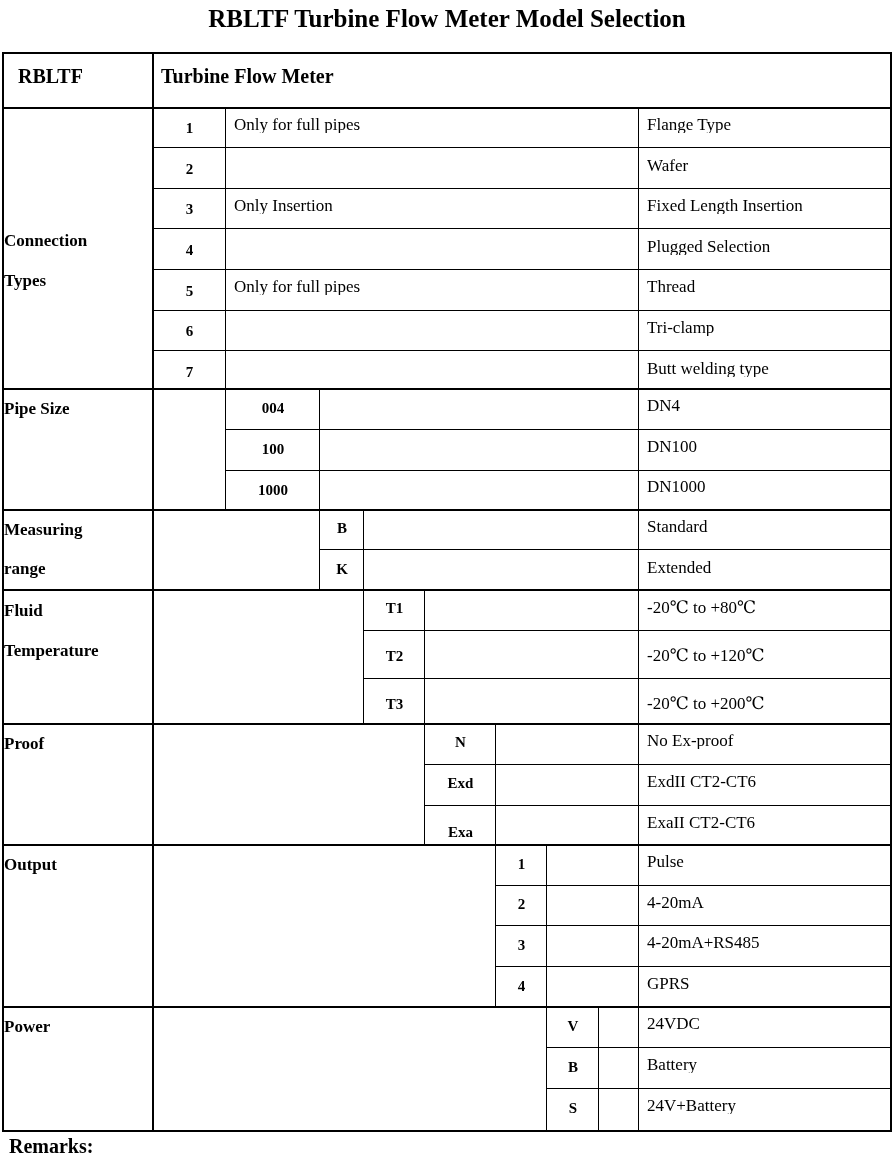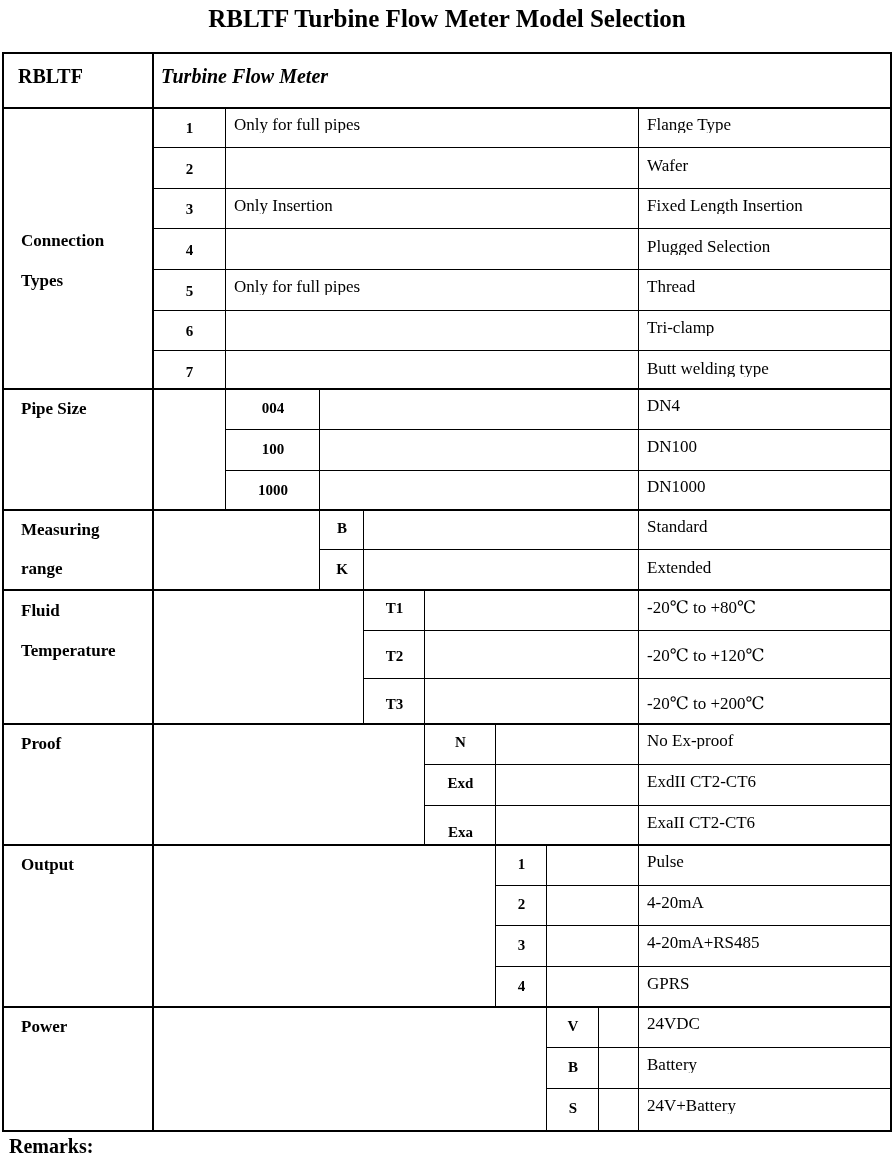--- a/index.html
+++ b/index.html
@@ -54,21 +54,21 @@
     box-sizing: border-box;
     overflow: hidden;
     white-space: pre;
   }
 
   
   .rowlabel {
     font-weight: bold;
     font-size: 17px;
     line-height: 38px;
-    padding-left: 19px;
+    padding-left: 2px;
   }
 
   
   .code {
     font-weight: bold;
     font-size: 15px;
     line-height: 1;
     text-align: center;
   }
 
@@ -209,21 +209,21 @@
     <div class="vr thin" style="left:493px; top:792px; height:162px;"></div>
     <div class="vr thin" style="left:544px; top:792px; height:162px;"></div>
 
     <div class="vr thin" style="left:544px; top:954px; height:124px;"></div>
     <div class="vr thin" style="left:596px; top:954px; height:124px;"></div>
 
     <div class="vr thin" style="left:636px; top:55px; height:1023px;"></div>
 
     <div class="lbl hdr" style="left:0px; top:14px; width:150px; height:30px;padding-left:16px;">RBLTF</div>
 
-    <div class="lbl hdr" style="left:152px; top:14px; width:500px; height:30px;font-style:italic;">Turbine Flow Meter</div>
+    <div class="lbl hdr" style="left:152px; top:14px; width:500px; height:30px;">Turbine Flow Meter</div>
 
     <div class="lbl rowlabel" style="left:0px; top:170px;  width:150px;">Connection</div>
     <div class="lbl rowlabel" style="left:0px; top:210px;  width:150px;">Types</div>
 
     <div class="lbl rowlabel" style="left:0px; top:338px;  width:150px;">Pipe Size</div>
 
     <div class="lbl rowlabel" style="left:0px; top:459px;  width:136px;">Measuring</div>
     <div class="lbl rowlabel" style="left:0px; top:498px;  width:150px;">range</div>
 
     <div class="lbl rowlabel" style="left:0px; top:540px; width:150px;">Fluid</div>

